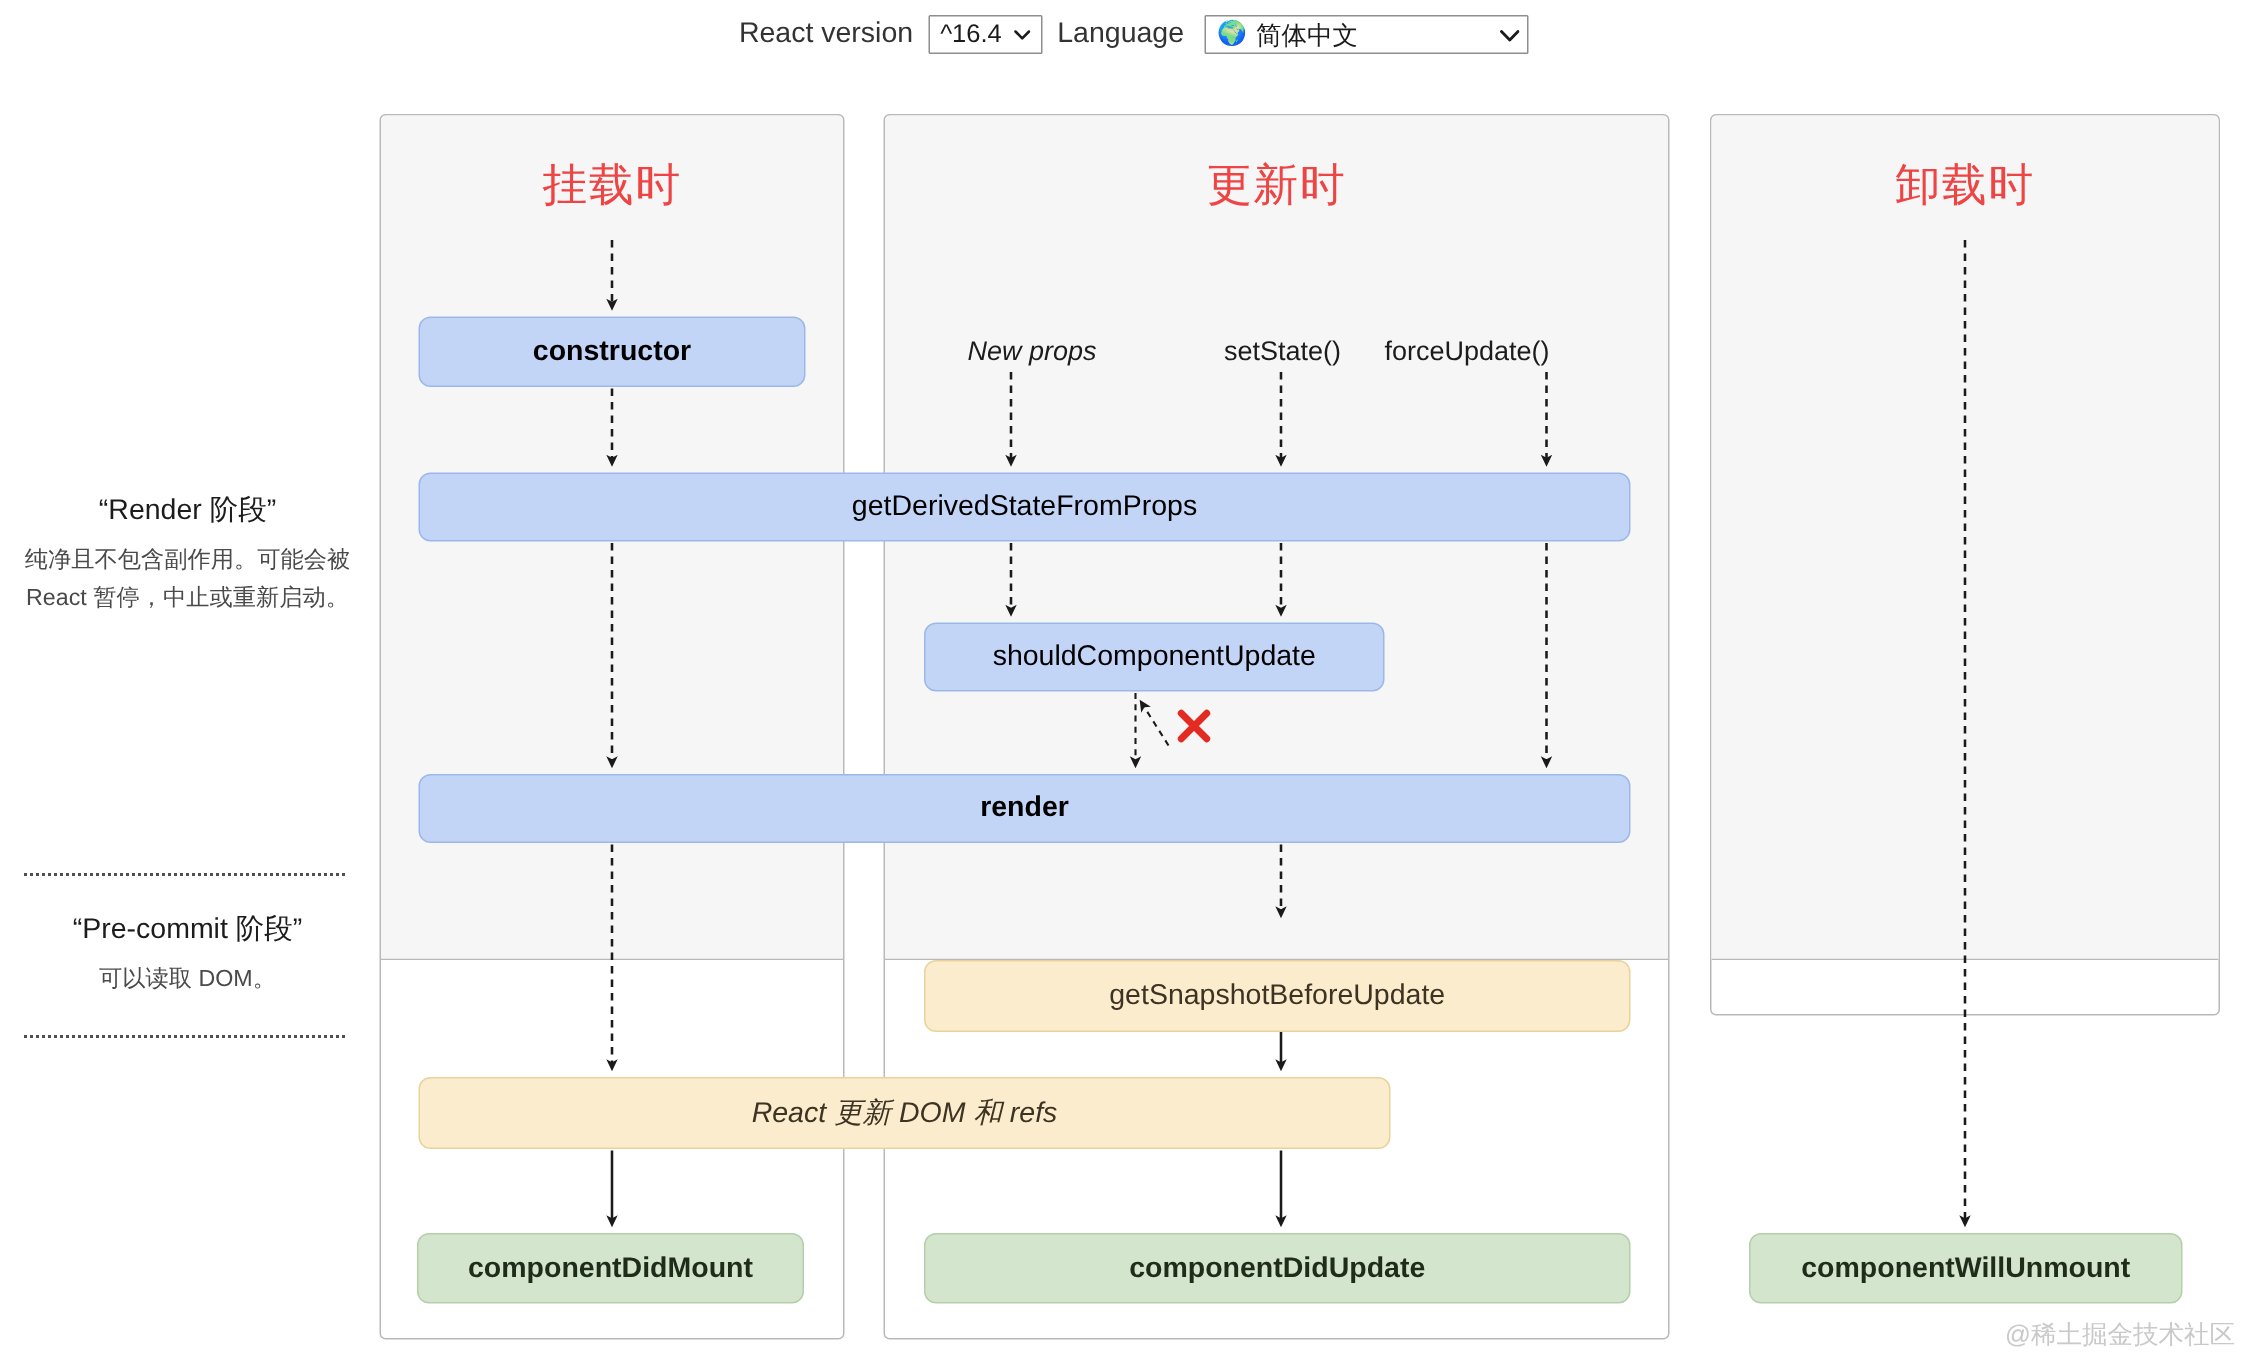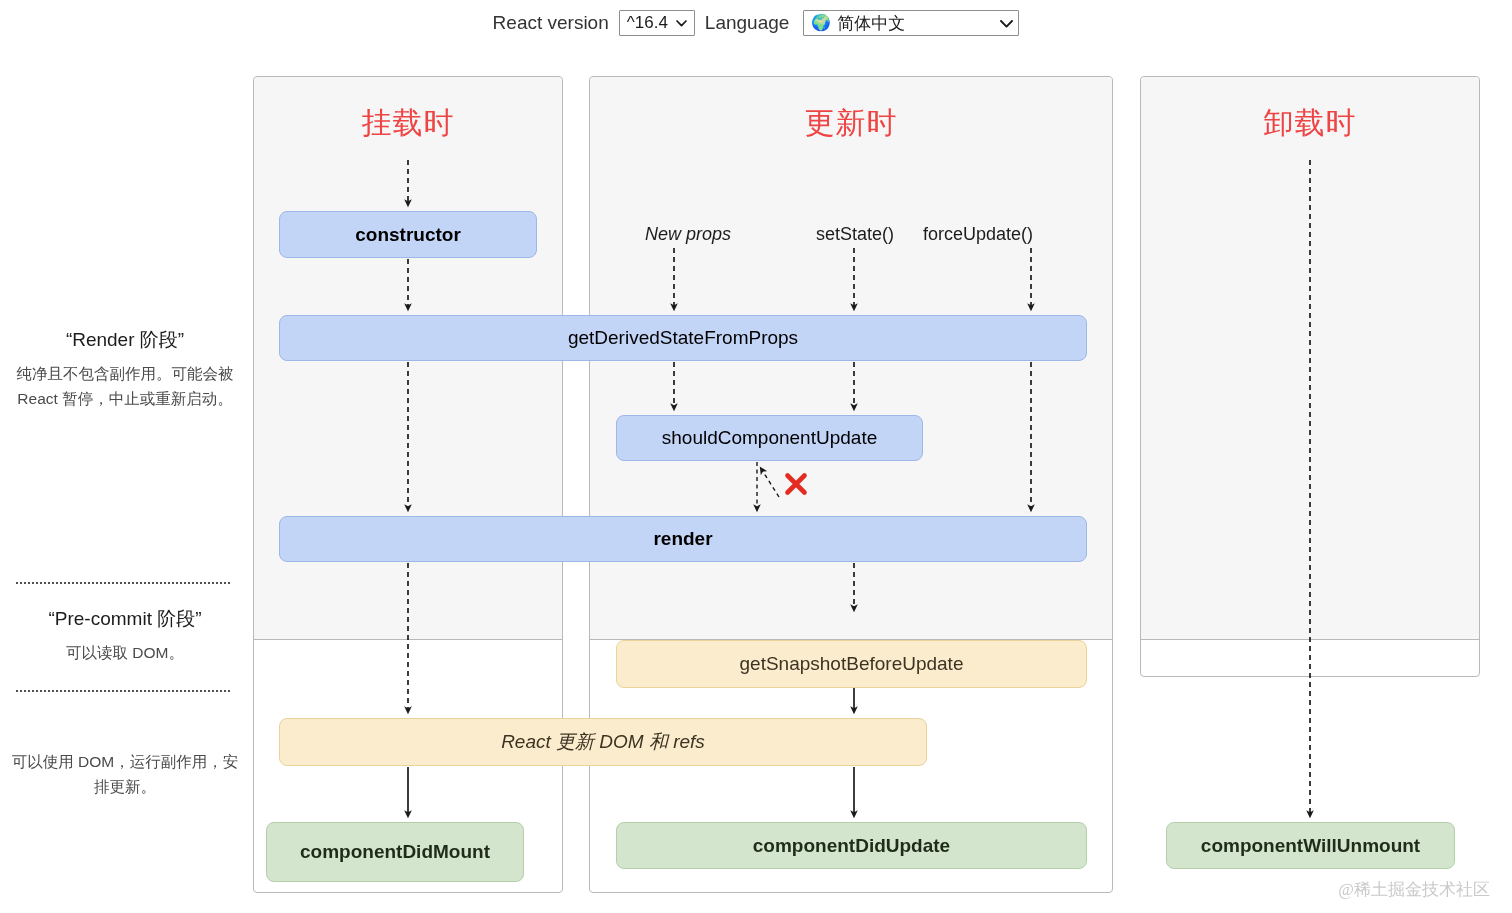--- a/index.html
+++ b/index.html
@@ -142,21 +142,21 @@
   .bold   { font-weight: bold; }
   .ital   { font-style: italic; }
 
   
   #box-constructor        { left: 279px;  top: 211px; width: 258px; height: 47px; font-size: 19px; }
   #box-gdsfp              { left: 279px;  top: 315px; width: 808px; height: 46px; font-size: 19px; }
   #box-scu                { left: 616px;  top: 415px; width: 307px; height: 46px; font-size: 19px; }
   #box-render             { left: 279px;  top: 516px; width: 808px; height: 46px; font-size: 19px; }
   #box-gsbu               { left: 616px;  top: 616px; width: 471px; height: 48px; font-size: 19px; margin-top: 24px; }
   #box-reactdom           { left: 279px;  top: 718px; width: 648px; height: 48px; font-size: 19px; }
-  #box-cdm                { left: 266px;  top: 822px; width: 258px; height: 60px; font-size: 19px; }
+  #box-cdm                { left: 278px;  top: 822px; width: 258px; height: 47px; font-size: 19px; }
   #box-cdu                { left: 616px;  top: 822px; width: 471px; height: 47px; font-size: 19px; }
   #box-cwu                { left: 1166px; top: 822px; width: 289px; height: 47px; font-size: 19px; }
 
   
   .trigger {
     position: absolute;
     font-size: 18px;
     color: #1c1c1c;
     text-align: center;
     white-space: nowrap;
@@ -171,21 +171,21 @@
   .conn svg { display: block; overflow: visible; }
 
   
   .watermark {
     position: absolute;
     right: 22px;
     bottom: 12px;
     font-size: 17px;
     color: #c9c9c9;
     white-space: nowrap;
-    font-family: Liberation Serif, serif;
+    font-family: Liberation Sans, sans-serif;
   }
 </style>
 </head>
 <body>
 
 <div class="header">
   <span class="hdr-label">React version</span>
   <div class="select-box version">
     <span class="select-value">^16.4</span>
     <span class="caret">
@@ -211,21 +211,20 @@
     <div class="phase-title">“Render 阶段”</div>
     <div class="phase-desc">纯净且不包含副作用。可能会被 React 暂停，中止或重新启动。</div>
   </div>
   <div class="dotline dot-a"></div>
   <div class="phase phase-2">
     <div class="phase-title">“Pre-commit 阶段”</div>
     <div class="phase-desc">可以读取 DOM。</div>
   </div>
   <div class="dotline dot-b"></div>
   <div class="phase phase-3">
-    <div class="phase-desc">可以使用 DOM，运行副作用，安排更新。</div>
   </div>
 </div>
 
 <div class="col col-mount">
   <div class="col-band"></div>
   <div class="col-title">挂载时</div>
 </div>
 
 <div class="col col-update">
   <div class="col-band"></div>

